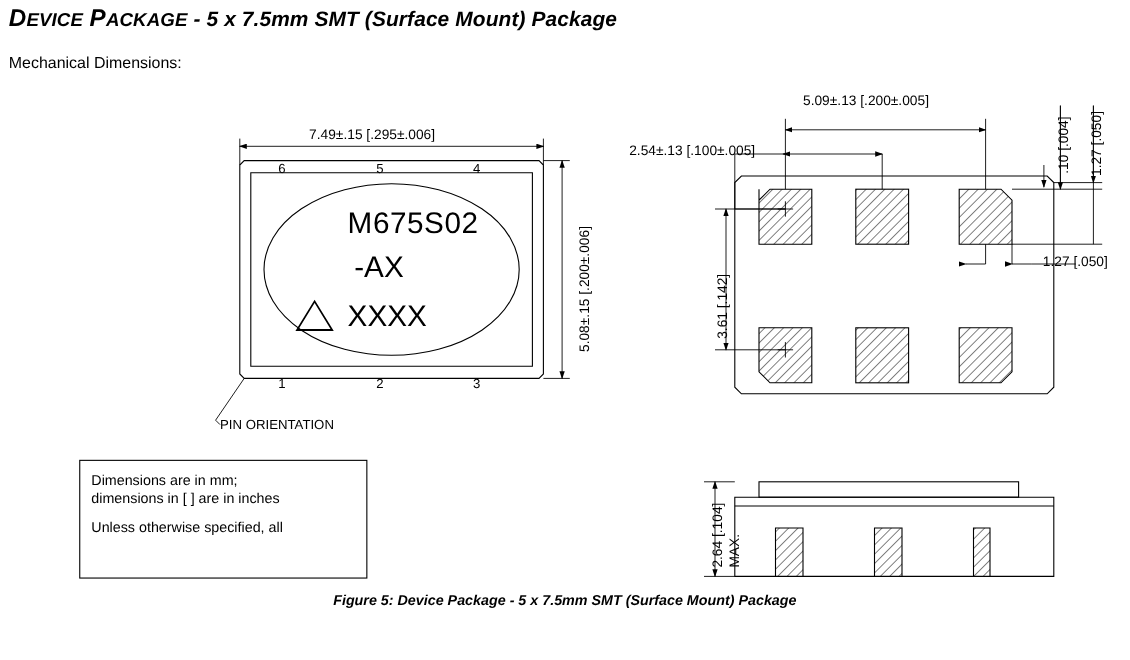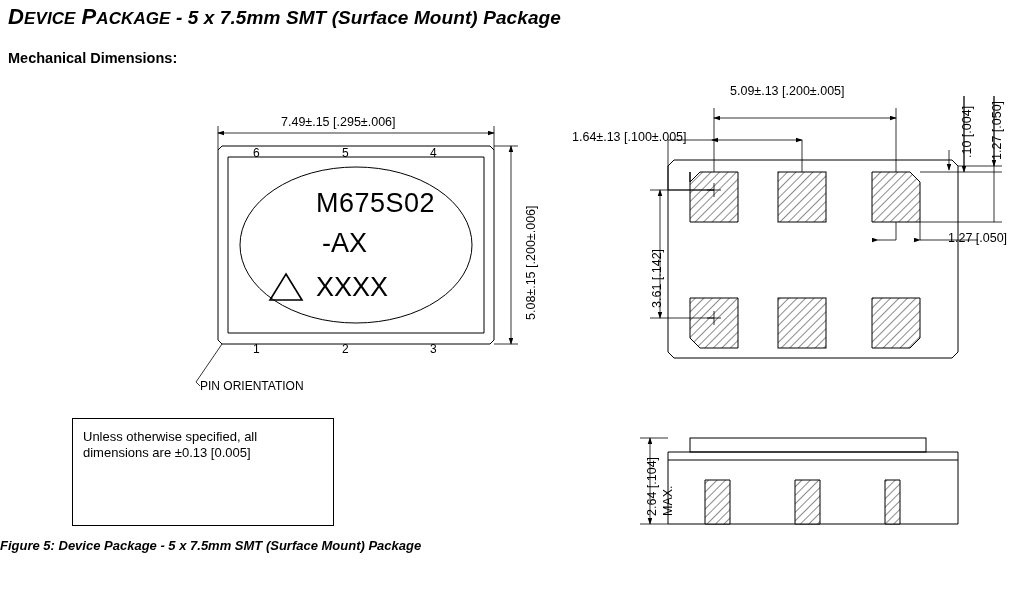--- a/index.html
+++ b/index.html
@@ -25,21 +25,21 @@
     font-weight: bold;
     white-space: nowrap;
     letter-spacing: 0.1px;
     font-style: italic;
   }
   #subtitle {
     position: absolute;
     left: 8px;
     top: 50px;
     font-size: 14.5px;
-    font-weight: bold;
+    font-weight: normal;
   }
 
   
   .lbl {
     position: absolute;
     font-size: 12px;
     white-space: nowrap;
     font-family: "Liberation Sans", sans-serif;
   }
   .vert {
@@ -63,21 +63,21 @@
     font-size: 13px;
     line-height: 1.25;
   }
 
   
   #figure-caption {
     position: absolute;
     left: 0;
     right: 0;
     top: 538px;
-    text-align: left;
+    text-align: center;
     font-size: 13px;
     font-style: italic;
     font-weight: bold;
   }
 
   
   #drawing {
     position: absolute;
     left: 0;
     top: 0;
@@ -214,33 +214,36 @@
   <svg width="36" height="30" style="position:absolute; left:-17px; top:0;">
     <path d="M18,2 L34,28 L2,28 Z" fill="none" stroke="#000" stroke-width="1.6"></path>
   </svg>
 </div>
 <div style="position:absolute; left:316px; top:272px; font-size:27px;">XXXX</div>
 
 <div class="lbl" style="left:200px; top:379px; font-size:12px;">PIN ORIENTATION</div>
 
 <div class="lbl" style="left:730px; top:84px; font-size:12.5px;">5.09±.13 [.200±.005]</div>
 
-<div class="lbl" style="left:572px; top:130px; font-size:12.5px;">1.64±.13 [.100±.005]</div>
+<div class="lbl" style="left:572px; top:130px; font-size:12.5px;">2.54±.13 [.100±.005]</div>
 
 <div class="lbl vert" style="left:650px; top:308px; font-size:12.5px;">3.61 [.142]</div>
 
 <div class="lbl" style="left:948px; top:231px; font-size:12.5px;">1.27 [.050]</div>
 
 <div class="lbl vert" style="left:960px; top:158px; font-size:12.5px;">.10 [.004]</div>
 
 <div class="lbl vert" style="left:990px; top:160px; font-size:12.5px;">1.27 [.050]</div>
 
 <div class="lbl vert" style="left:645px; top:516px; font-size:12.5px;">2.64 [.104]</div>
 <div class="lbl vert" style="left:661px; top:516px; font-size:12.5px;">MAX.</div>
 
 <div id="note-box">
   <p>
+    <span>Dimensions are in mm;</span><br>
+    <span>dimensions in [ ] are in inches</span>
+  </p>
+  <p>
     <span>Unless otherwise specified, all</span><br>
-    <span>dimensions are ±0.13 [0.005]</span>
   </p>
 </div>
 
 <div id="figure-caption">Figure 5: Device Package - 5 x 7.5mm SMT (Surface Mount) Package</div>
 
 </body></html>

